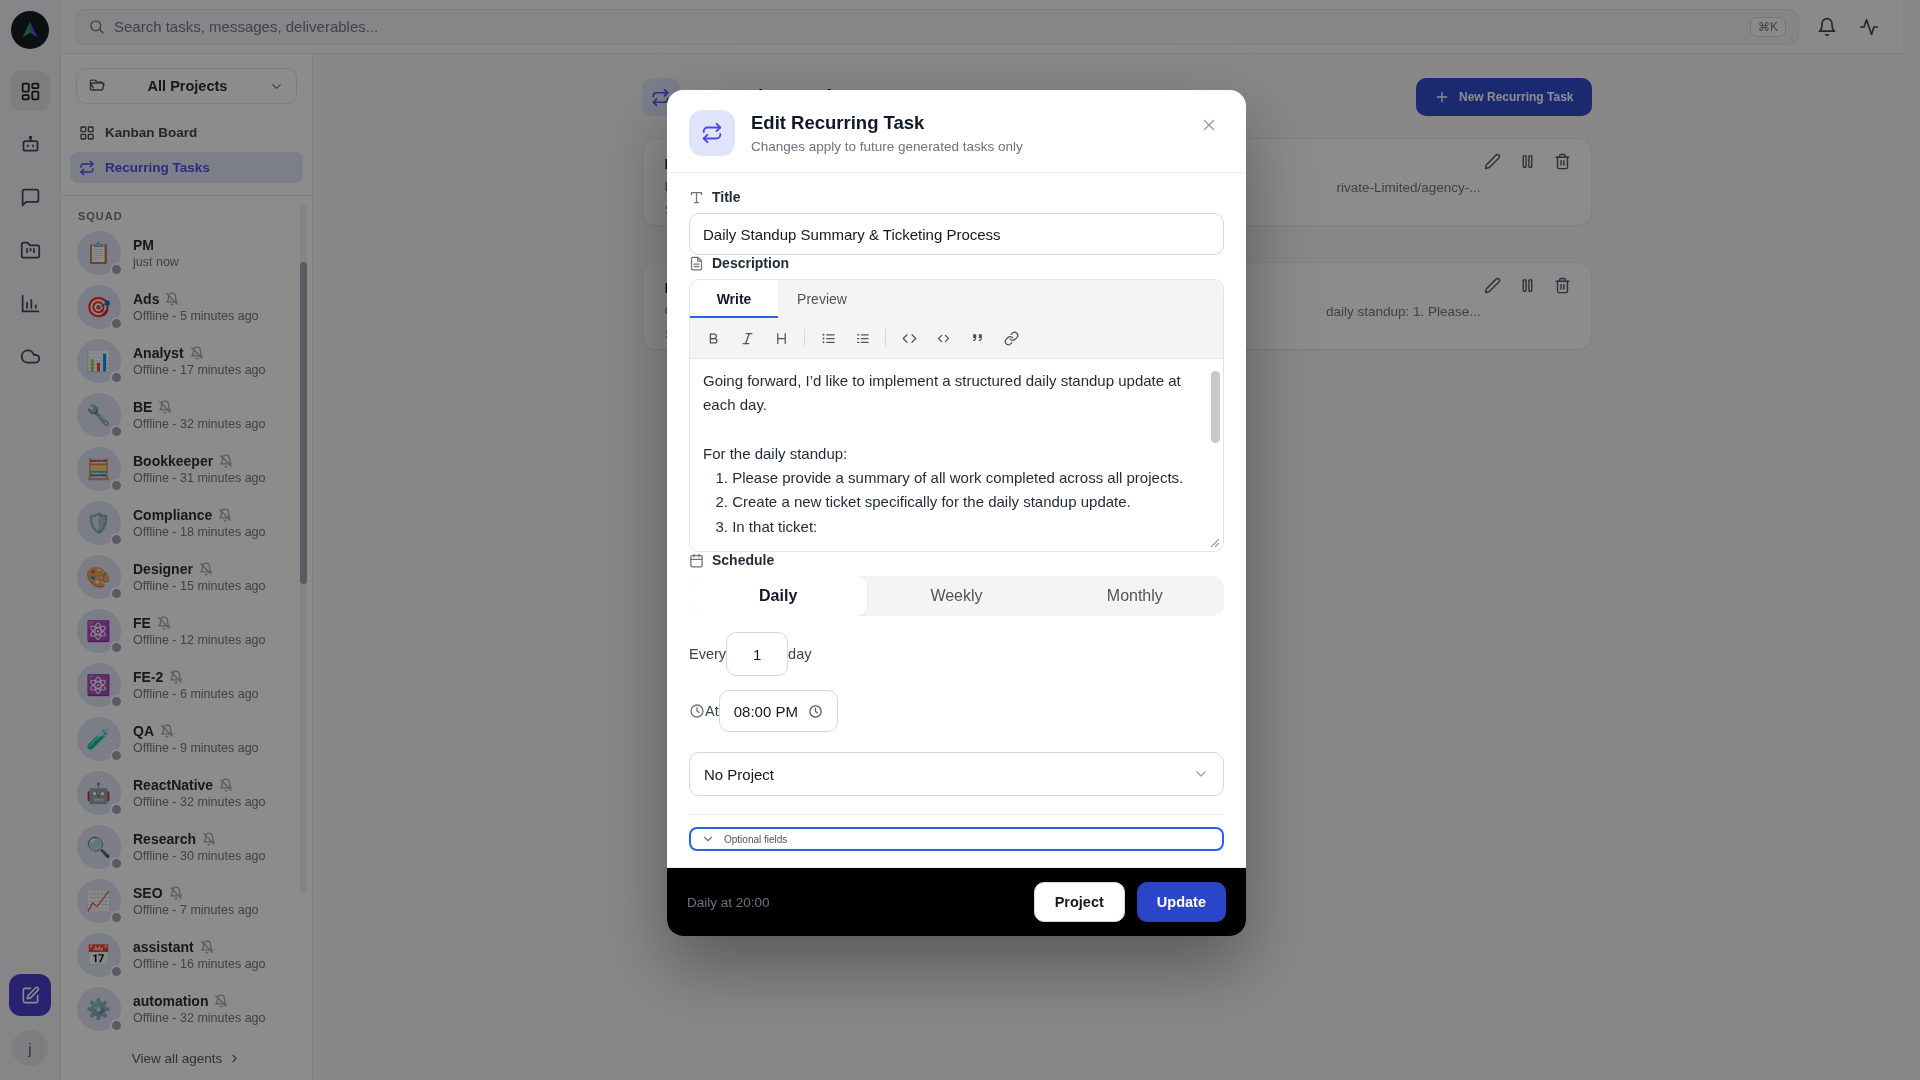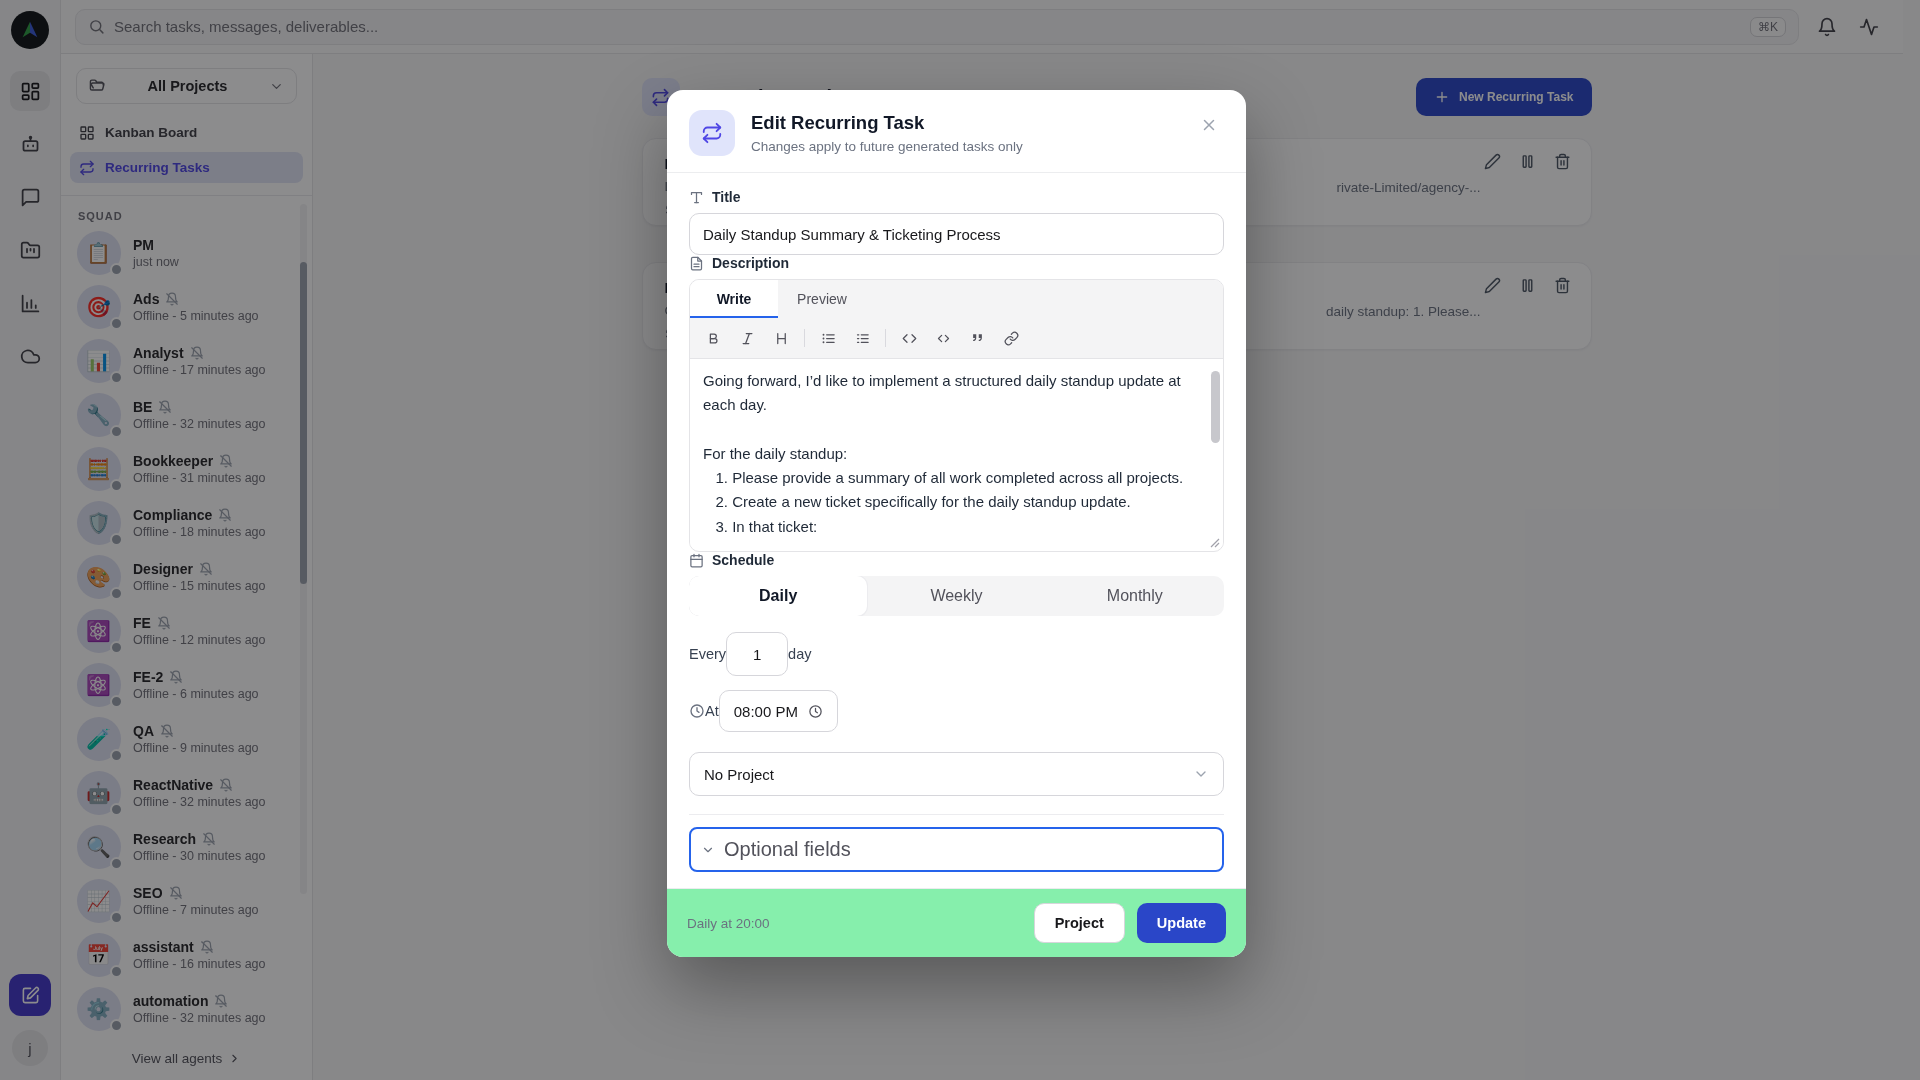--- a/index.html
+++ b/index.html
@@ -126,24 +126,24 @@
     font-family:inherit; color:#18181b; outline:none; }
   .time-box { height:42px; border:1px solid #d6d6db; border-radius:10px; display:flex; align-items:center; gap:10px;
     padding:0 14px; font-size:15px; color:#18181b; }
   .time-box .licon { color:#52525b; }
 
   .select-box { width:100%; height:44px; border:1px solid #d6d6db; border-radius:10px; display:flex; align-items:center;
     padding:0 14px; font-size:15px; color:#18181b; background:#fff; }
   .select-box .chev { margin-left:auto; color:#9ca3af; }
 
   .optional-rule { height:1px; background:#ececef; margin:18px 0 12px 0; }
-  .optional-toggle { width:100%; height:45px; border:2px solid #2563eb; border-radius:8px; background:#fff;
-    display:flex; align-items:center; gap:9px; padding:0 10px; font-size:20px; color:#52525b; font-family:inherit; }
-
-  .modal-footer { display:flex; align-items:center; background:#86efac; border-top:1px solid #ececef;
+  .optional-toggle { width:100%; height:24px; border:2px solid #2563eb; border-radius:8px; background:#fff;
+    display:flex; align-items:center; gap:9px; padding:0 10px; font-size:10px; color:#52525b; font-family:inherit; }
+
+  .modal-footer { display:flex; align-items:center; background:#000000; border-top:1px solid #ececef;
     border-radius:0 0 16px 16px; padding:14px 20px; }
   .footer-summary { font-size:13.5px; color:#6b7280; }
   .btn-cancel { margin-left:auto; height:40px; padding:0 20px; background:#fff; border:1px solid #d6d6db;
     border-radius:10px; font-size:14.5px; font-weight:600; color:#18181b; font-family:inherit; }
   .btn-update { margin-left:12px; height:40px; padding:0 20px; background:#2a46c8; border:none; border-radius:10px;
     font-size:14.5px; font-weight:700; color:#fff; font-family:inherit; }
 </style>
 </head>
 <body>
 

